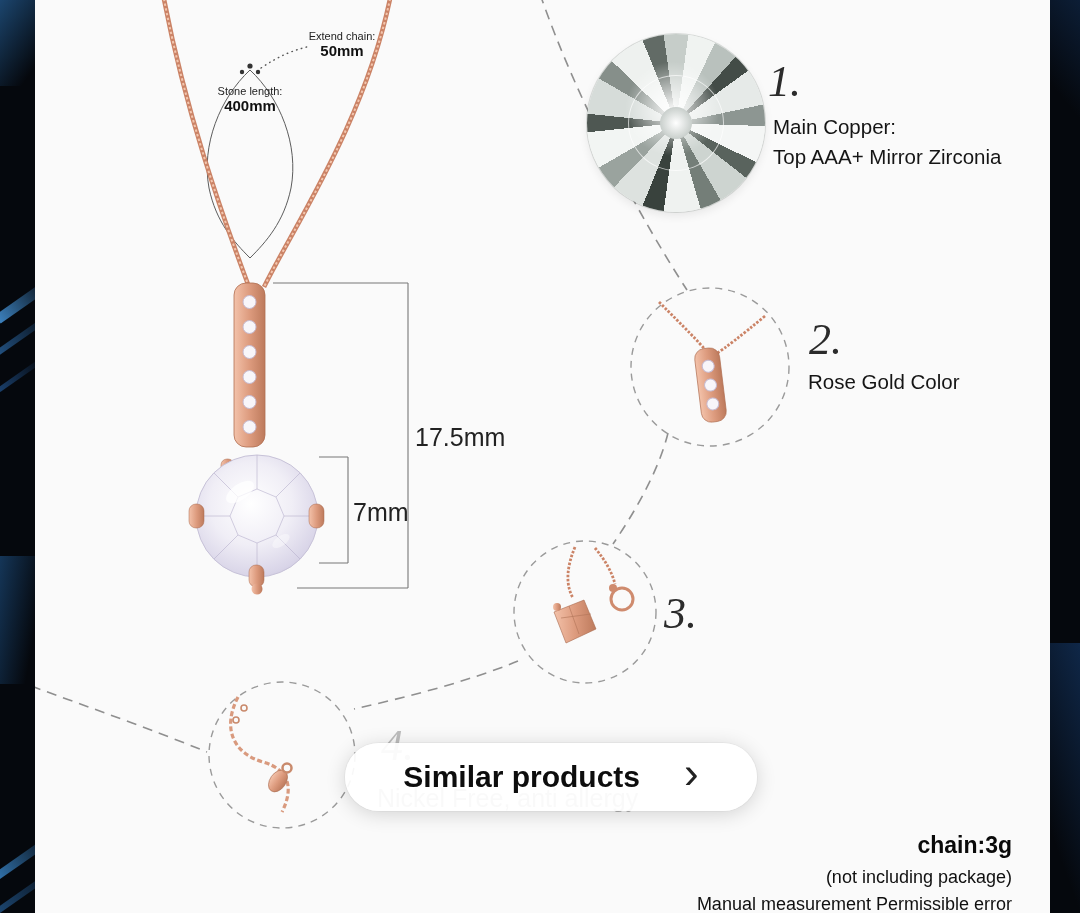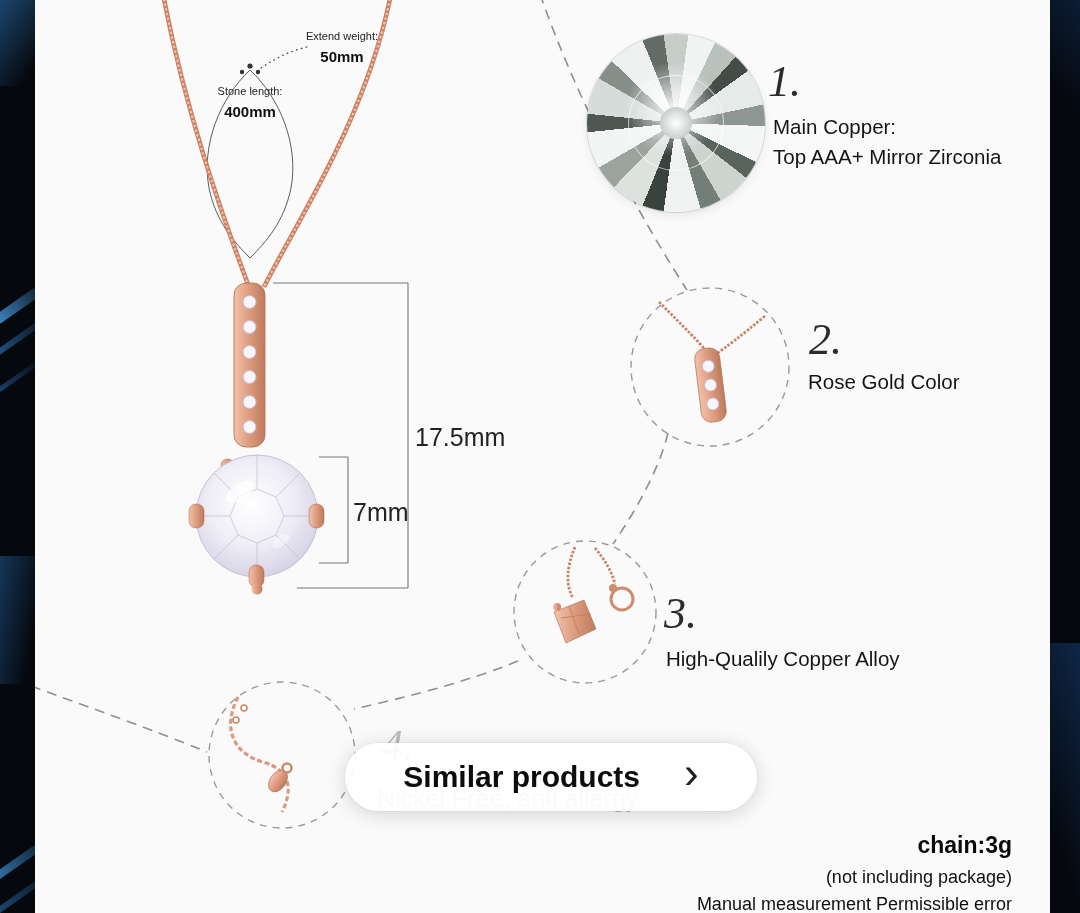--- a/index.html
+++ b/index.html
@@ -36,21 +36,21 @@
   .chain{fill:none;stroke:#cb8366;stroke-width:4.6;}
   .chainHi{fill:none;stroke:#f3c6ae;stroke-width:2;stroke-dasharray:2.4 2.4;}
   .chainS{fill:none;stroke:#cb8366;stroke-width:2.8;stroke-dasharray:2.5 1.6;}
   .dim{fill:none;stroke:#777;stroke-width:1.1;}
   .zirc{fill:#f8f6fa;stroke:#c6bbd2;stroke-width:1;}
   .facet{stroke:#b7b1cd;stroke-width:1;opacity:.6;fill:none;}
 
   
   .lbl{position:absolute;text-align:center;z-index:2;}
   .lbl-s{font-size:11px;color:#222;}
-  .lbl-b{font-size:15px;font-weight:600;color:#111;margin-top:6px;}
+  .lbl-b{font-size:15px;font-weight:600;color:#111;}
   .extend{left:252px;top:30px;width:110px;}
   .chainlen{left:163px;top:85px;width:104px;}
   .dim-lbl{position:absolute;font-size:25px;color:#222;z-index:2;text-align:center;}
   .dim-h{left:380px;top:423px;}
   .dim-w{left:318px;top:498px;}
 
   .feat-num{
     position:absolute;z-index:2;
     font-family:"Liberation Serif", serif;font-style:italic;
     font-size:44px;color:#2b2b2b;line-height:1;
@@ -231,21 +231,21 @@
     <g>
       <path d="M203,697 C186,730 200,754 228,762 C256,770 258,790 247,812" fill="none" stroke="#d99a7e" stroke-width="3.2" stroke-dasharray="5 2.6"></path>
       <ellipse cx="243" cy="781" rx="8" ry="12" fill="url(#roseV)" stroke="#a8684c" stroke-width="0.6" transform="rotate(35 243 781)"></ellipse>
       <circle cx="252" cy="768" r="4.5" fill="none" stroke="#c98a6c" stroke-width="2.5"></circle>
       <circle cx="209" cy="708" r="3" fill="none" stroke="#c98a6c" stroke-width="1.6"></circle>
       <circle cx="201" cy="720" r="3" fill="none" stroke="#c98a6c" stroke-width="1.6"></circle>
     </g>
   </svg>
 
   <div class="lbl extend">
-    <div class="lbl-s">Extend weight:</div>
+    <div class="lbl-s">Extend chain:</div>
     <div class="lbl-b">50mm</div>
   </div>
   <div class="lbl chainlen">
     <div class="lbl-s">Stone length:</div>
     <div class="lbl-b">400mm</div>
   </div>
   <div class="dim-lbl dim-h">17.5mm</div>
   <div class="dim-lbl dim-w">7mm</div>
 
   <div class="diamond-photo"></div>
@@ -254,23 +254,20 @@
     <div>Main Copper:</div>
     <div>Top AAA+ Mirror Zirconia</div>
   </div>
 
   <div class="feat-num f2-num">2.</div>
   <div class="feat-text f2-text">
     <div>Rose Gold Color</div>
   </div>
 
   <div class="feat-num f3-num">3.</div>
-  <div class="feat-text f3-text">
-    <div>High-Qualily Copper Alloy</div>
-  </div>
 
   <div class="feat-num f4-num">4.</div>
   <div class="feat-text f4-text">Nickel Free, anti allergy</div>
 
   <button class="similar-btn">
     <span class="similar-label">Similar products</span>
     <span class="chev">›</span>
   </button>
 
   <div class="footer">

